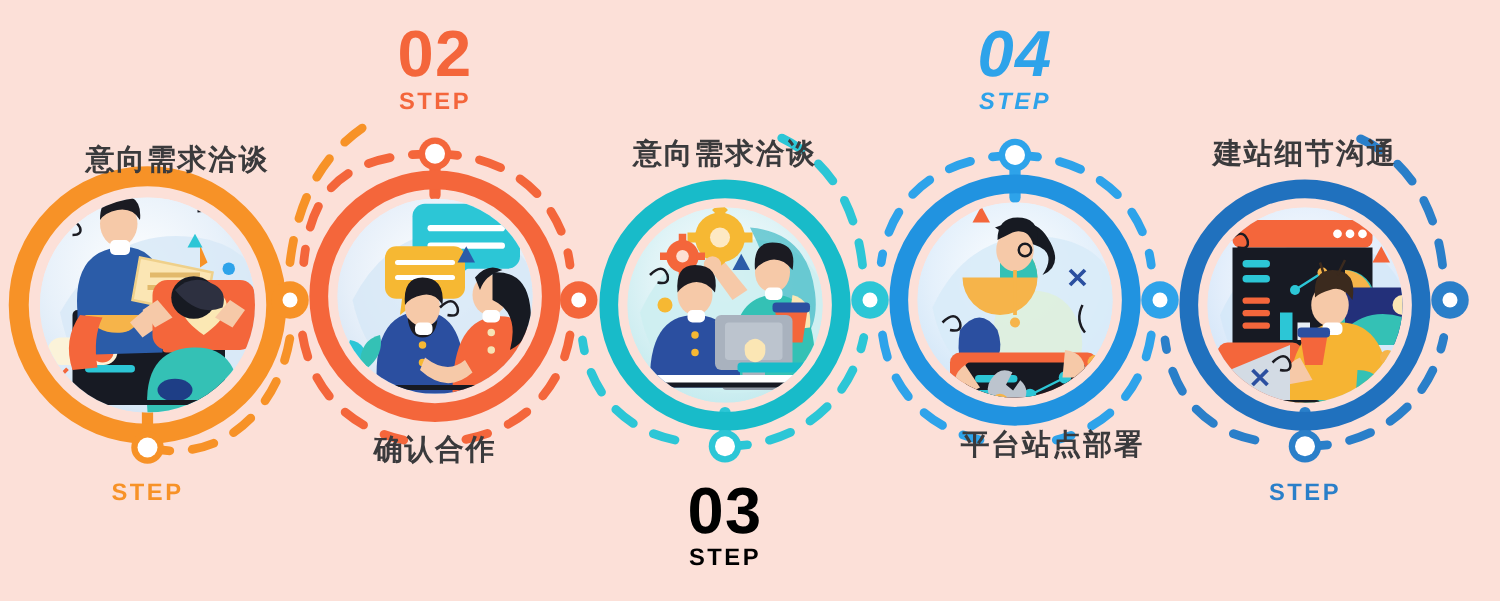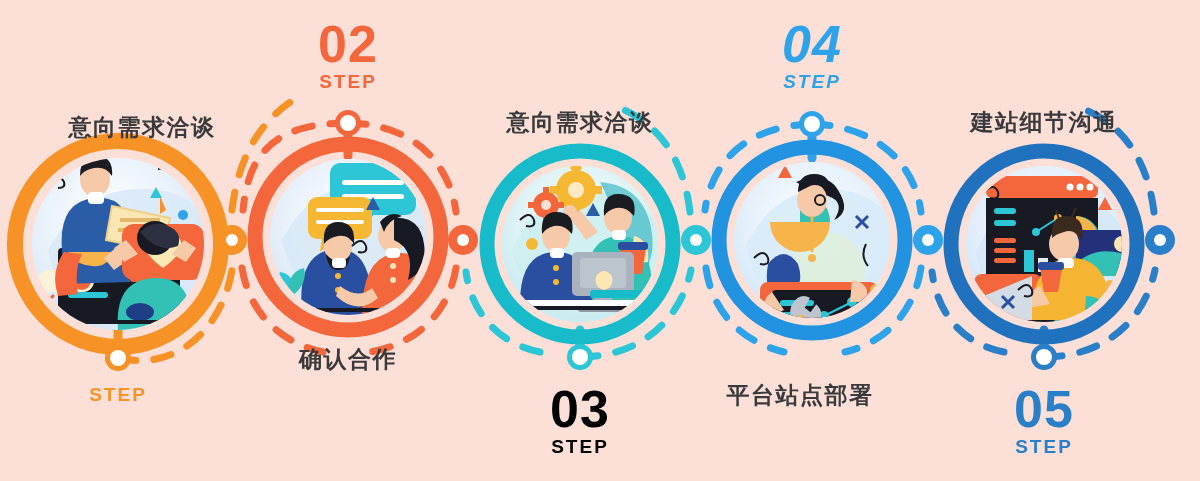--- a/index.html
+++ b/index.html
@@ -459,21 +459,21 @@
     </g>
     <g>
       <circle cx="1044" cy="357" r="13" fill="#2A7FC9"></circle>
       <circle cx="1044" cy="357" r="8" fill="#FFFFFF"></circle>
     </g>
   </svg>
 
   <div class="title-label" style="left:0; top:112px; width:236px;padding-left:24px;">意向需求洽谈</div>
   <div class="title-label" style="left:230px; top:344px; width:236px;">确认合作</div>
   <div class="title-label" style="left:462px; top:107px; width:236px;">意向需求洽谈</div>
-  <div class="title-label" style="left:682px; top:340px; width:236px;margin-top:40px;">平台站点部署</div>
+  <div class="title-label" style="left:724px; top:340px; width:236px;">平台站点部署</div>
   <div class="title-label" style="left:926px; top:107px; width:236px;">建站细节沟通</div>
 
   <div class="stepnum" style="left:56px; top:383px; width:124px; color:#F79227;">
     <span class="word">STEP</span>
   </div>
 
   <div class="stepnum" style="left:286px; top:18px; width:124px; color:#F4663B;">
     <span class="num">02</span>
     <span class="word">STEP</span>
   </div>
@@ -482,17 +482,16 @@
     <span class="num">03</span>
     <span class="word">STEP</span>
   </div>
 
   <div class="stepnum" style="left:750px; top:18px; width:124px; color:#2EA3EA;font-style:italic;">
     <span class="num">04</span>
     <span class="word">STEP</span>
   </div>
 
   <div class="stepnum" style="left:982px; top:383px; width:124px; color:#2A7FC9;">
-    <span class="num">05</span>
     <span class="word">STEP</span>
   </div>
 
 </div>
 
 </body></html>

